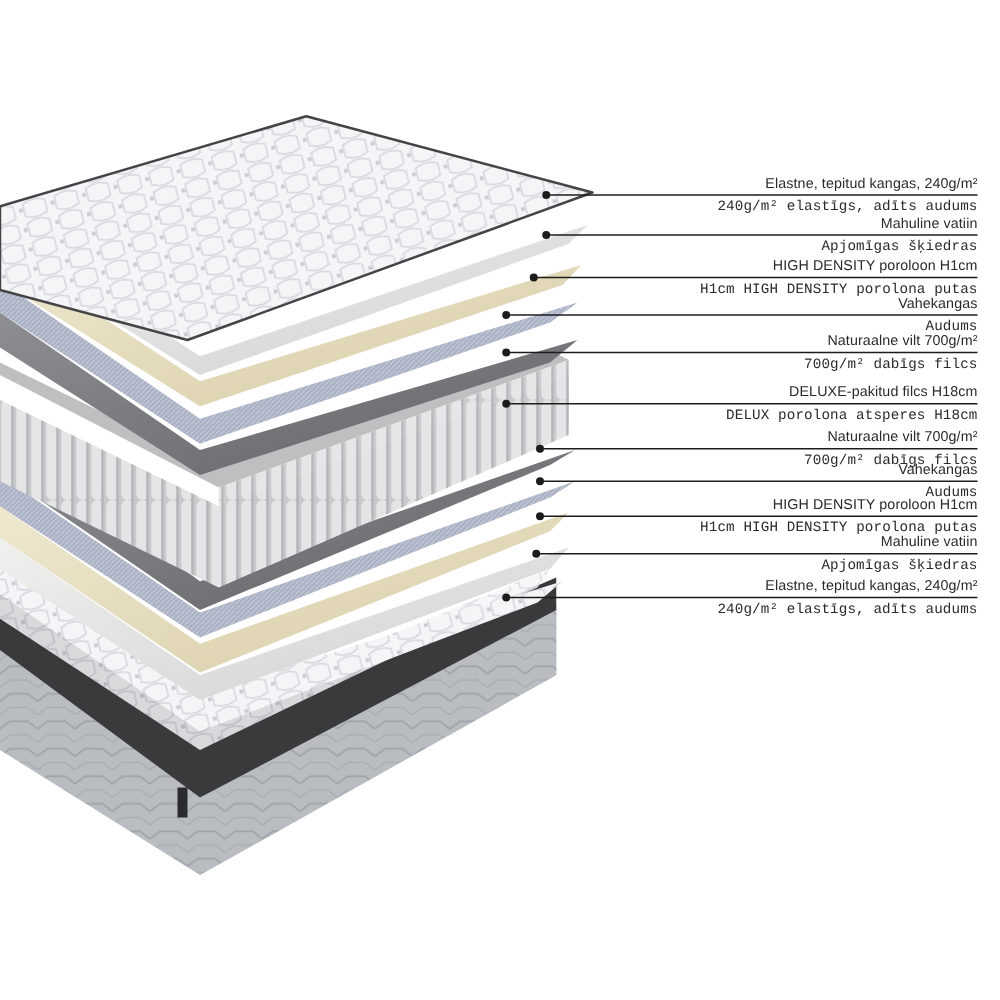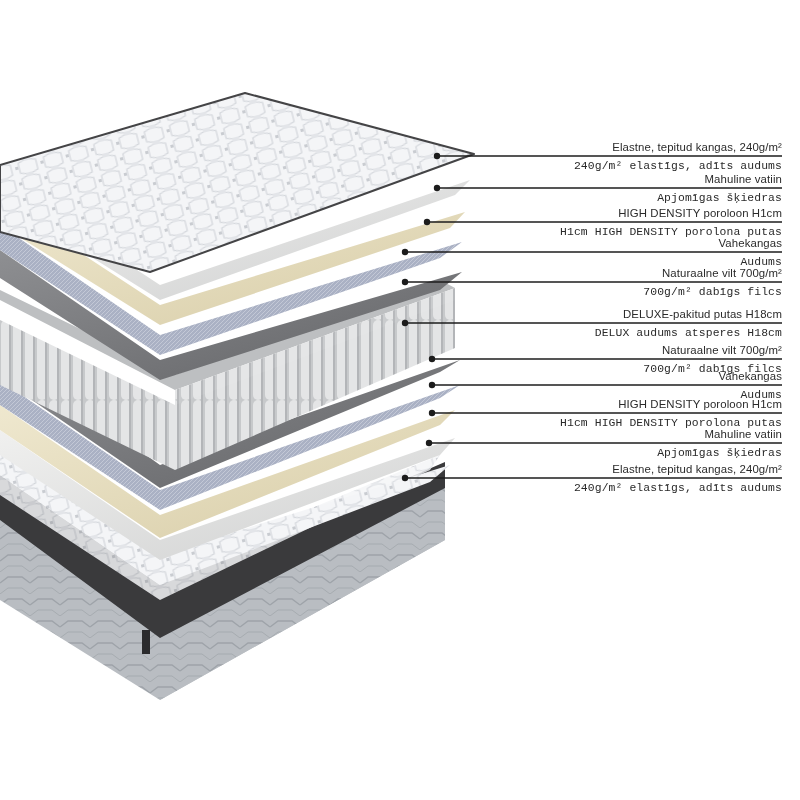--- a/index.html
+++ b/index.html
@@ -120,22 +120,22 @@
       </div>
     <div class="callout" style="top: 252px;">
         <span class="top">Vahekangas</span>
         <span class="bot">Audums</span>
       </div>
     <div class="callout" style="top: 282px;">
         <span class="top">Naturaalne vilt 700g/m²</span>
         <span class="bot">700g/m²  dabīgs filcs</span>
       </div>
     <div class="callout" style="top: 323px;">
-        <span class="top">DELUXE-pakitud putas H18cm</span>
-        <span class="bot">DELUX audums atsperes H18cm</span>
+        <span class="top">DELUXE-pakitud filcs H18cm</span>
+        <span class="bot">DELUX porolona atsperes H18cm</span>
       </div>
     <div class="callout" style="top: 359px;">
         <span class="top">Naturaalne vilt 700g/m²</span>
         <span class="bot">700g/m²  dabīgs filcs</span>
       </div>
     <div class="callout" style="top: 385px;">
         <span class="top">Vahekangas</span>
         <span class="bot">Audums</span>
       </div>
     <div class="callout" style="top: 413px;">

